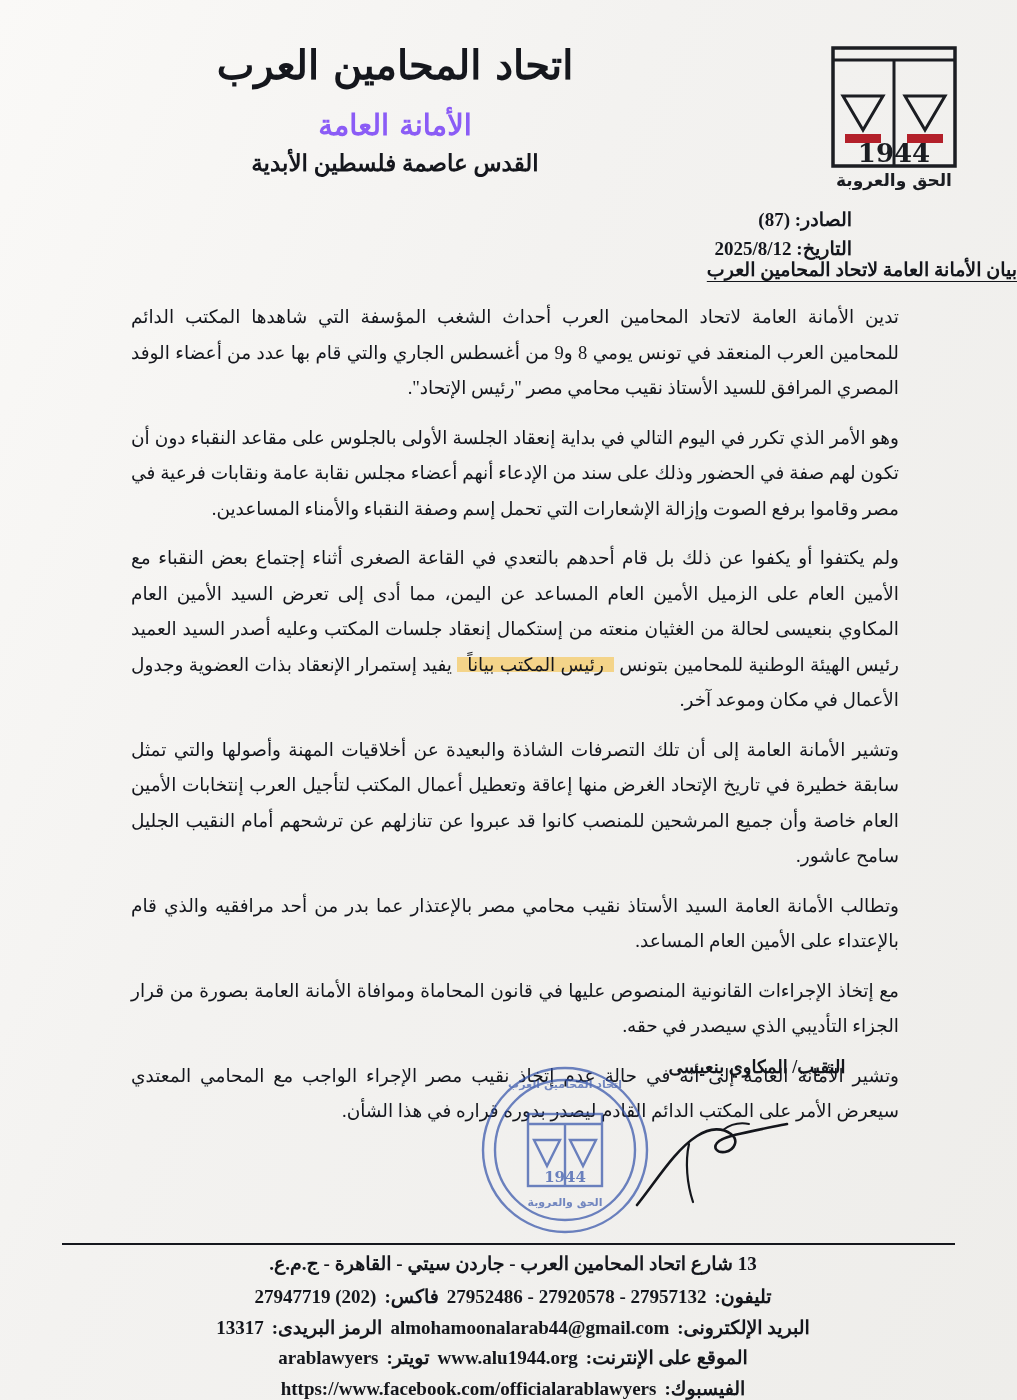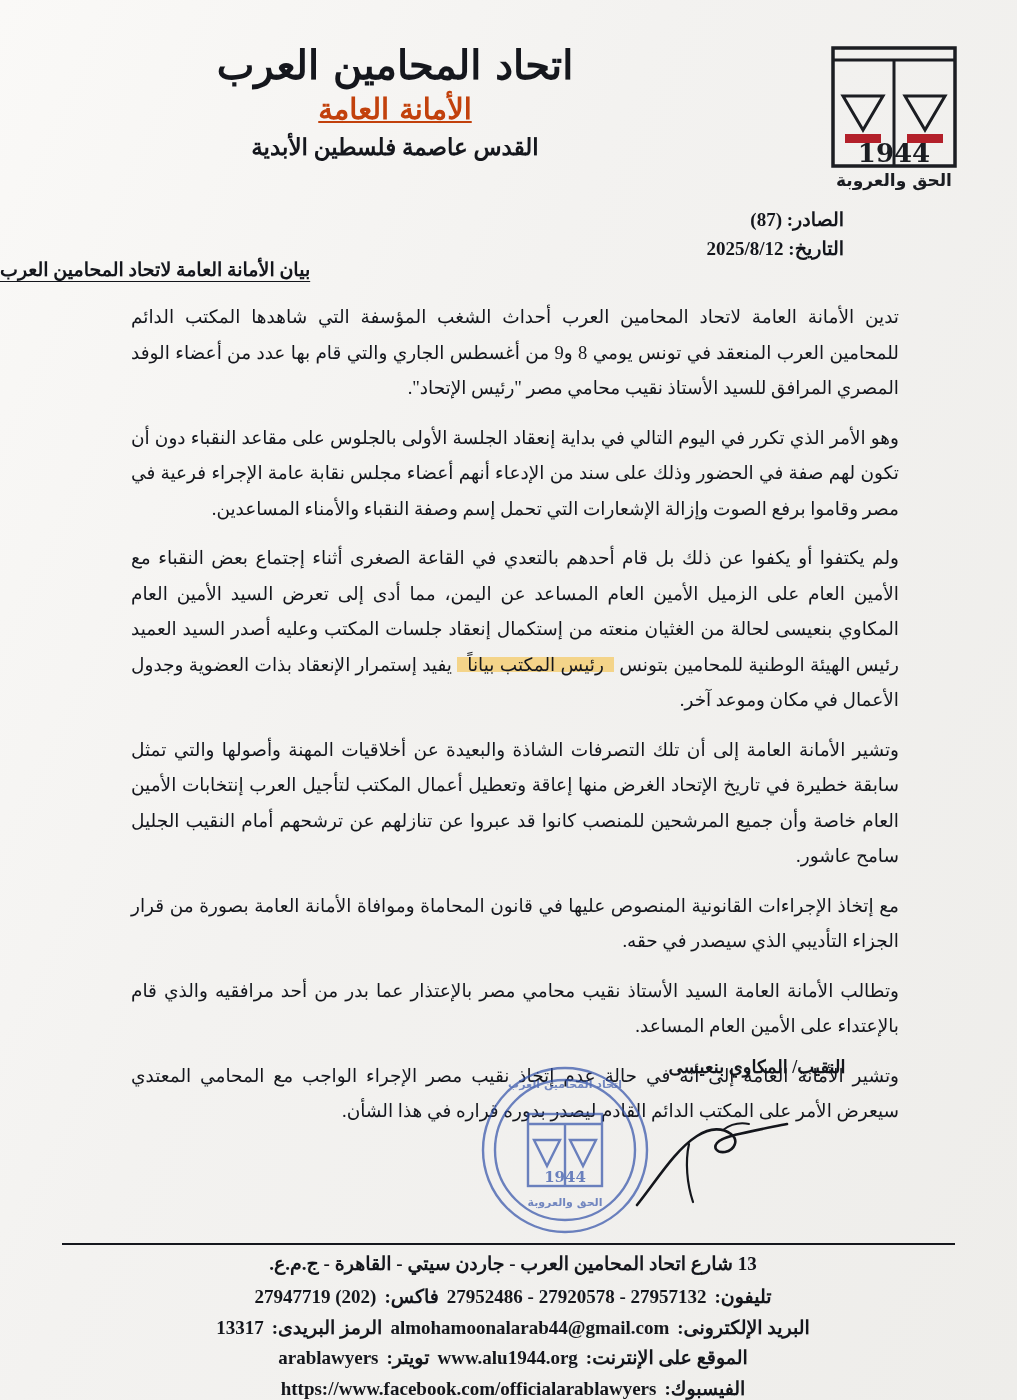--- a/index.html
+++ b/index.html
@@ -59,51 +59,50 @@
     font-size: 40px;
     font-weight: 700;
     letter-spacing: 1px;
     color: #15171d;
     line-height: 1.25;
     font-family: "DejaVu Serif", "Liberation Serif", serif;
   }
   .masthead .line2 {
     font-size: 29px;
     font-weight: 700;
-    color: #c2410c;
-    margin-top: 2px;
+    color: #8b5cf6;
+    margin-top: 18px;
     font-family: "DejaVu Serif", "Liberation Serif", serif;
-    text-decoration: underline;
   }
   .masthead .line3 {
     font-size: 23px;
     font-weight: 700;
     color: #15171d;
     margin-top: 8px;
   }
 
   
   .meta {
     position: absolute;
     top: 205px;
-    right: 173px;
+    right: 165px;
     text-align: right;
     font-size: 19px;
     line-height: 1.55;
     font-weight: 700;
     color: #14161c;
   }
   .meta div { white-space: nowrap; }
 
   
   .doc-title {
     position: absolute;
     top: 258px;
     left: 0; right: 0;
-    text-align: left;
+    text-align: right;
     font-size: 19px;
     font-weight: 700;
     text-decoration: underline;
     text-underline-offset: 5px;
     color: #14161c;
   }
 
   
   .body {
     position: absolute;
@@ -220,25 +219,25 @@
 
     <div class="meta">
       <div>الصادر: (87)</div>
       <div>التاريخ: 2025/8/12</div>
     </div>
 
     <div class="doc-title">بيان الأمانة العامة لاتحاد المحامين العرب</div>
 
     <div class="body">
       <p>تدين الأمانة العامة لاتحاد المحامين العرب أحداث الشغب المؤسفة التي شاهدها المكتب الدائم للمحامين العرب المنعقد في تونس يومي 8 و9 من أغسطس الجاري والتي قام بها عدد من أعضاء الوفد المصري المرافق للسيد الأستاذ نقيب محامي مصر "رئيس الإتحاد".</p>
-      <p>وهو الأمر الذي تكرر في اليوم التالي في بداية إنعقاد الجلسة الأولى بالجلوس على مقاعد النقباء دون أن تكون لهم صفة في الحضور وذلك على سند من الإدعاء أنهم أعضاء مجلس نقابة عامة الإجراء فرعية في مصر وقاموا برفع الصوت وإزالة الإشعارات التي تحمل إسم وصفة النقباء والأمناء المساعدين.</p>
+      <p>وهو الأمر الذي تكرر في اليوم التالي في بداية إنعقاد الجلسة الأولى بالجلوس على مقاعد النقباء دون أن تكون لهم صفة في الحضور وذلك على سند من الإدعاء أنهم أعضاء مجلس نقابة عامة ونقابات فرعية في مصر وقاموا برفع الصوت وإزالة الإشعارات التي تحمل إسم وصفة النقباء والأمناء المساعدين.</p>
       <p><span>ولم يكتفوا أو يكفوا عن ذلك بل قام أحدهم بالتعدي في القاعة الصغرى أثناء إجتماع بعض النقباء مع الأمين العام على الزميل الأمين العام المساعد عن اليمن، مما أدى إلى تعرض السيد الأمين العام المكاوي بنعيسى لحالة من الغثيان منعته من إستكمال إنعقاد جلسات المكتب وعليه أصدر السيد العميد رئيس الهيئة الوطنية للمحامين بتونس <span class="hl">رئيس المكتب بياناً</span> يفيد إستمرار الإنعقاد بذات العضوية وجدول الأعمال في مكان وموعد آخر.</span></p>
       <p>وتشير الأمانة العامة إلى أن تلك التصرفات الشاذة والبعيدة عن أخلاقيات المهنة وأصولها والتي تمثل سابقة خطيرة في تاريخ الإتحاد الغرض منها إعاقة وتعطيل أعمال المكتب لتأجيل العرب إنتخابات الأمين العام خاصة وأن جميع المرشحين للمنصب كانوا قد عبروا عن تنازلهم عن ترشحهم أمام النقيب الجليل سامح عاشور.</p>
+      <p>وتطالب الأمانة العامة السيد الأستاذ نقيب محامي مصر بالإعتذار عما بدر من أحد مرافقيه والذي قام بالإعتداء على الأمين العام المساعد.</p>
       <p>مع إتخاذ الإجراءات القانونية المنصوص عليها في قانون المحاماة وموافاة الأمانة العامة بصورة من قرار الجزاء التأديبي الذي سيصدر في حقه.</p>
-      <p>وتطالب الأمانة العامة السيد الأستاذ نقيب محامي مصر بالإعتذار عما بدر من أحد مرافقيه والذي قام بالإعتداء على الأمين العام المساعد.</p>
       <p>وتشير الأمانة العامة إلى أنه في حالة عدم إتخاذ نقيب مصر الإجراء الواجب مع المحامي المعتدي سيعرض الأمر على المكتب الدائم القادم ليصدر بدوره قراره في هذا الشأن.</p>
     </div>
 
     <div class="sig-block">
       <div>النقيب/ المكاوي بنعيسى</div>
     </div>
 
     <div class="signature-mark">
       <svg viewBox="0 0 200 110" width="200" height="110" aria-hidden="true">
         <path d="M10,95 C30,70 48,40 70,26 C84,17 96,18 104,24 C112,30 108,40 98,42 C90,43 86,38 90,33 C96,26 120,22 160,14" fill="none" stroke="#14161c" stroke-width="2.6" stroke-linecap="round"></path>

